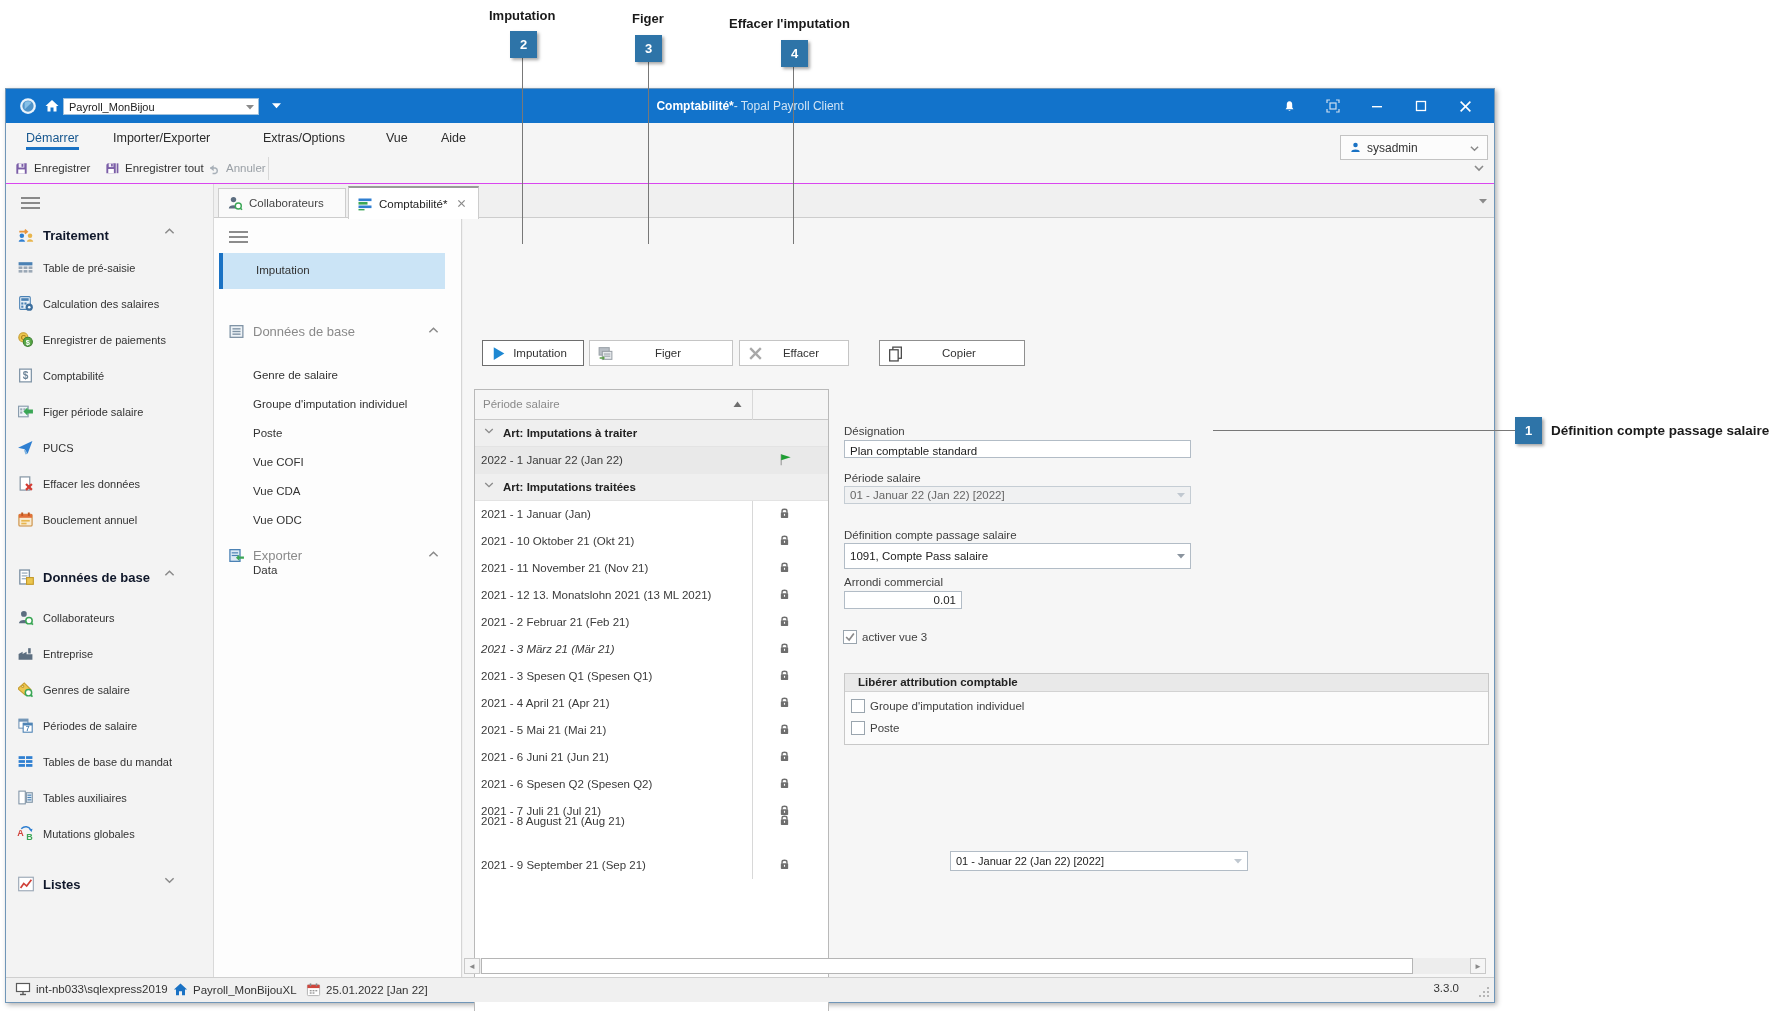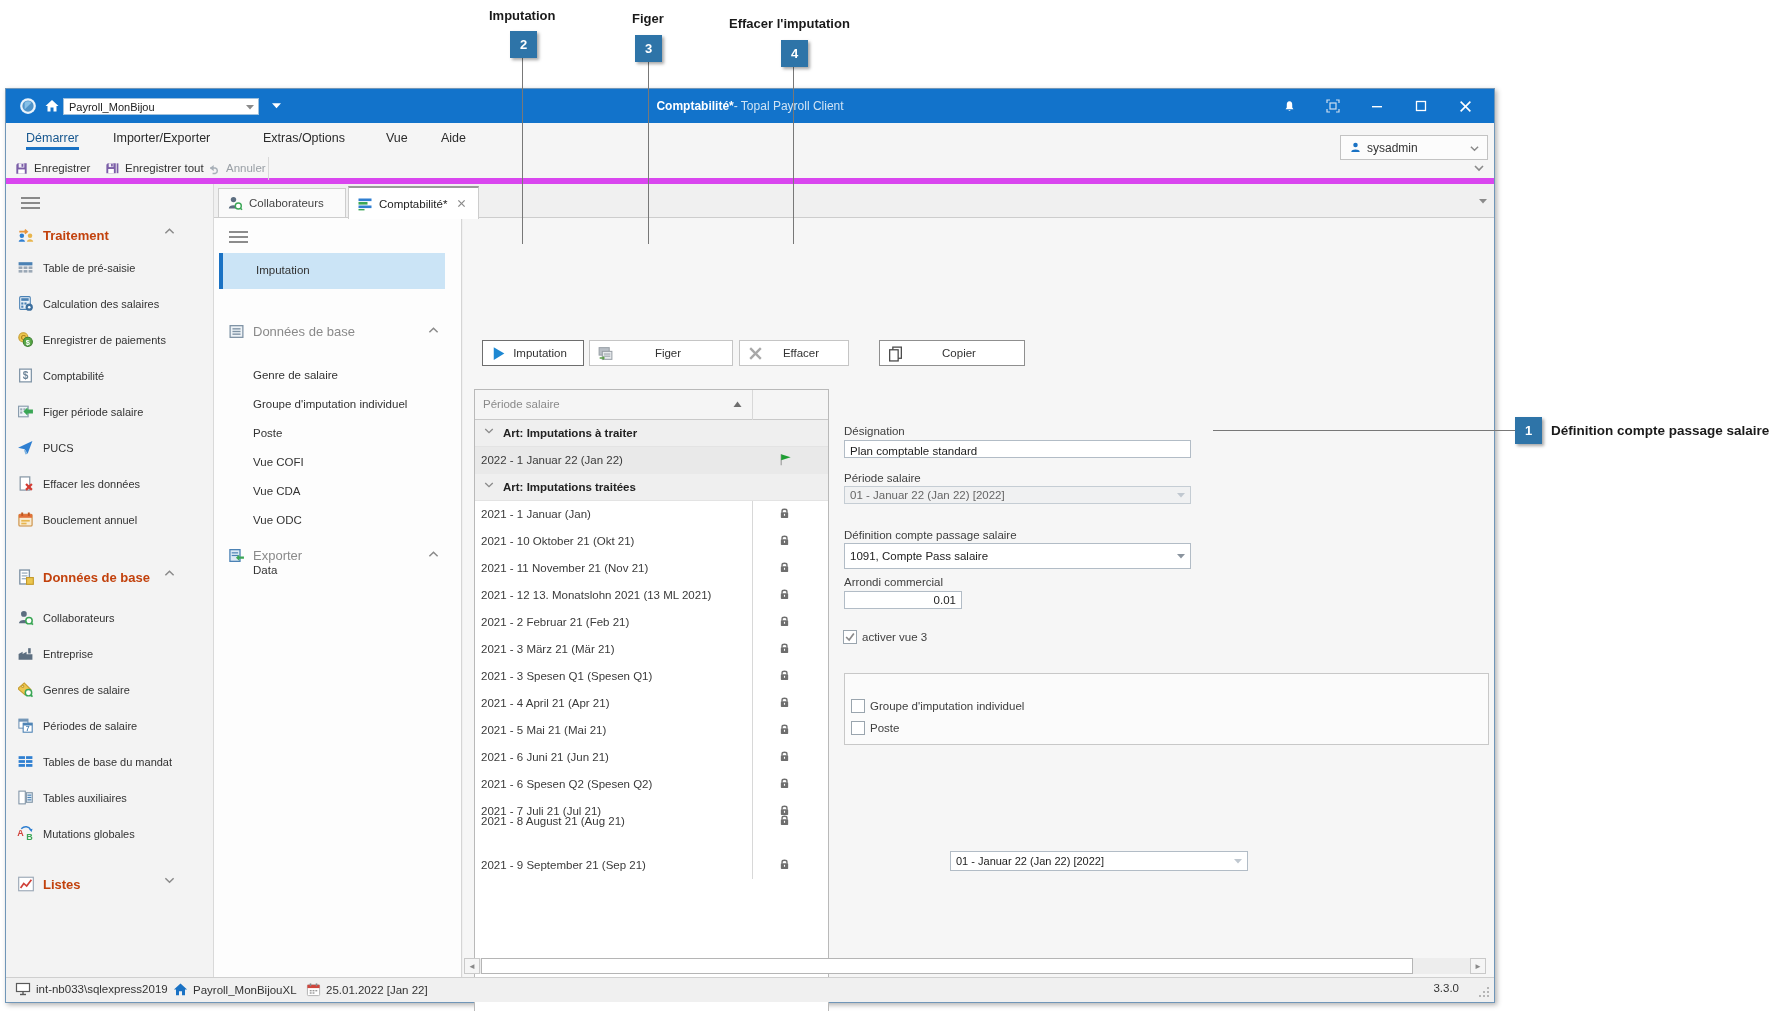--- a/index.html
+++ b/index.html
@@ -24,31 +24,31 @@
   .tb-ico { position:absolute; top:8px; width:18px; height:18px; }
   .winbtn { position:absolute; top:0; width:34px; height:34px; display:flex; align-items:center; justify-content:center; }
   
   .menubar { position:absolute; left:0; top:34px; width:100%; height:30px; background:#f5f5f5; }
   .menu-item { position:absolute; top:0; height:30px; display:flex; align-items:center; font-size:12.5px; color:#2b2b2b; }
   .menu-item.active { color:#17578f; }
   .menu-item.active::after { content:""; position:absolute; left:0; right:0; bottom:3px; height:3px; background:#1a72c4; }
   .user-combo { position:absolute; right:6px; top:12px; width:148px; height:25px; background:#fcfcfc; border:1px solid #c3c3c3;
                 display:flex; align-items:center; font-size:12px; color:#333; z-index:5; }
   
-  .quickbar { position:absolute; left:0; top:64px; width:100%; height:31px; background:#f5f5f5; border-bottom:6px solid #d946ef; }
+  .quickbar { position:absolute; left:0; top:64px; width:100%; height:31px; background:#f5f5f5; border-bottom:1px solid #d946ef; }
   .qb-item { position:absolute; top:0; height:30px; display:flex; align-items:center; gap:5px; font-size:11.5px; color:#333; }
   .qb-item.disabled { color:#9aa0a6; }
   .qb-sep { position:absolute; left:262px; top:4px; width:1px; height:23px; background:#d8d8d8; }
   
   .main { position:absolute; left:0; top:95px; width:100%; height:795px; background:#f0f0f0; }
   .sidebar { position:absolute; left:0; top:0; width:208px; height:100%; background:#f3f3f3; border-right:1px solid #d9d9d9; }
   .sb-item { position:absolute; left:0; width:100%; height:36px; display:flex; align-items:center; }
   .sb-item .ic { position:absolute; left:11px; width:18px; height:18px; }
   .sb-item .lbl { position:absolute; left:37px; font-size:11px; color:#333; white-space:nowrap; }
-  .sb-item.hdr .lbl { font-size:13px; font-weight:bold; color:#c2410c; }
+  .sb-item.hdr .lbl { font-size:13px; font-weight:bold; color:#0f172a; }
   .sb-item .chev { position:absolute; right:38px; top:10px; }
   .tabrow { position:absolute; left:208px; top:0; right:0; height:34px; background:#f0f0f0; border-bottom:1px solid #cdcdcd; }
   .tab { position:absolute; top:4px; height:30px; background:#fafafa; border:1px solid #cdcdcd; display:flex; align-items:center;
          font-size:11.5px; color:#444; }
   .tab.active { top:2px; height:33px; background:#fff; border-bottom:none; border-top:2px solid #999; color:#222; z-index:3; }
   .subnav { position:absolute; left:208px; top:34px; width:248px; bottom:0; background:#fdfdfd; border-right:1px solid #d5d5d5; }
   .sn-sel { position:absolute; left:5px; top:35px; width:226px; height:36px; background:#cbe4f6; }
   .sn-sel .bar { position:absolute; left:0; top:0; width:4px; height:100%; background:#1a72c4; }
   .sn-sel .lbl { position:absolute; left:37px; top:11px; font-size:11.5px; color:#333; }
   .sn-hdr { position:absolute; left:14px; height:36px; display:flex; align-items:center; }
@@ -724,21 +724,21 @@
             <div class="grow " style="top: 219px;">
               <span class="lbl">2021 - 2 Februar 21 (Feb 21)</span>
               <span class="ric">
                 <svg width="13" height="14" viewBox="0 0 16 16">
                   <path d="M5 7.5 V5.2 C5 2.8 11 2.8 11 5.2 V7.5" stroke="#6e6e6e" stroke-width="1.7" fill="none"></path>
                   <rect x="3.5" y="7.2" width="9" height="6.8" rx="0.8" fill="#6e6e6e"></rect>
                   <rect x="7.3" y="9" width="1.4" height="2.4" fill="#fff"></rect>
                 </svg>
               </span>
             </div>
-            <div class="grow " style="top: 246px;">
+            <div class="grow " style="top: 246px; font-style: italic;">
               <span class="lbl">2021 - 3 März 21 (Mär 21)</span>
               <span class="ric">
                 <svg width="13" height="14" viewBox="0 0 16 16">
                   <path d="M5 7.5 V5.2 C5 2.8 11 2.8 11 5.2 V7.5" stroke="#6e6e6e" stroke-width="1.7" fill="none"></path>
                   <rect x="3.5" y="7.2" width="9" height="6.8" rx="0.8" fill="#6e6e6e"></rect>
                   <rect x="7.3" y="9" width="1.4" height="2.4" fill="#fff"></rect>
                 </svg>
               </span>
             </div>
             <div class="grow " style="top: 273px;">
@@ -856,20 +856,23 @@
         </div>
 
       <div class="chk" style="left:380px; top:412px;">
           <svg width="12" height="12" viewBox="0 0 14 14">
             <polyline points="2.5,7 6,10.5 11.5,3" stroke="#8a8a8a" stroke-width="2" fill="none"></polyline>
           </svg>
         </div>
       <div class="chk-lbl" style="left:399px; top:413px;">activer vue 3</div>
 
       <div class="groupbox">
+        <div class="gb-hdr">
+            <span>Libérer attribution comptable</span>
+          </div>
         <div class="chk" style="left:6px; top:25px;"></div>
         <div class="chk-lbl" style="left:25px; top:26px;">Groupe d'imputation individuel</div>
         <div class="chk" style="left:6px; top:47px;"></div>
         <div class="chk-lbl" style="left:25px; top:48px;">Poste</div>
       </div>
 
       <div class="f-input f-combo" style="left:487px; top:633px; width:298px; height:20px;">
         <span style="font-size:11px;">01 - Januar 22 (Jan 22) [2022]</span>
         <span class="arrbox">
             <svg width="8" height="6" viewBox="0 0 8 6">

